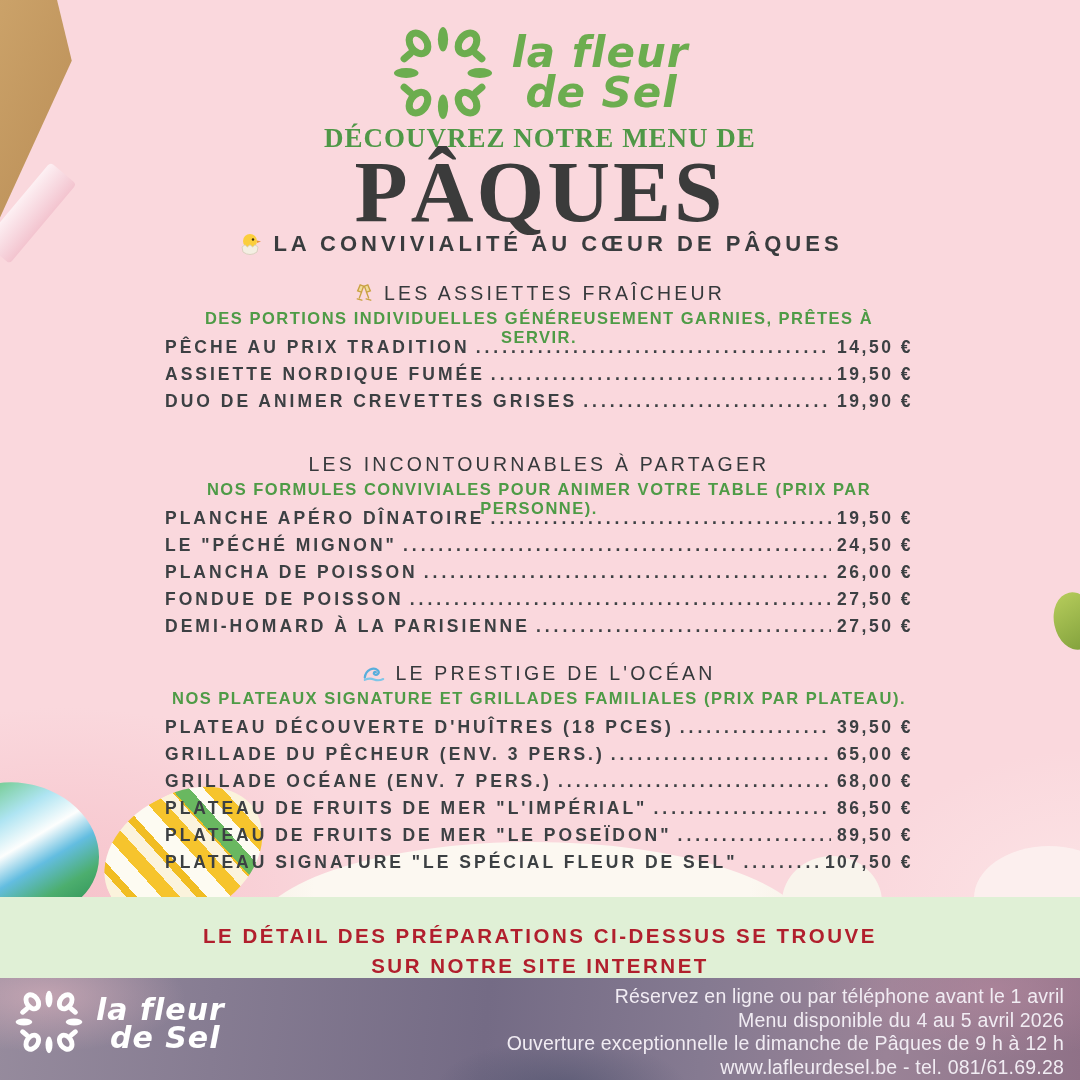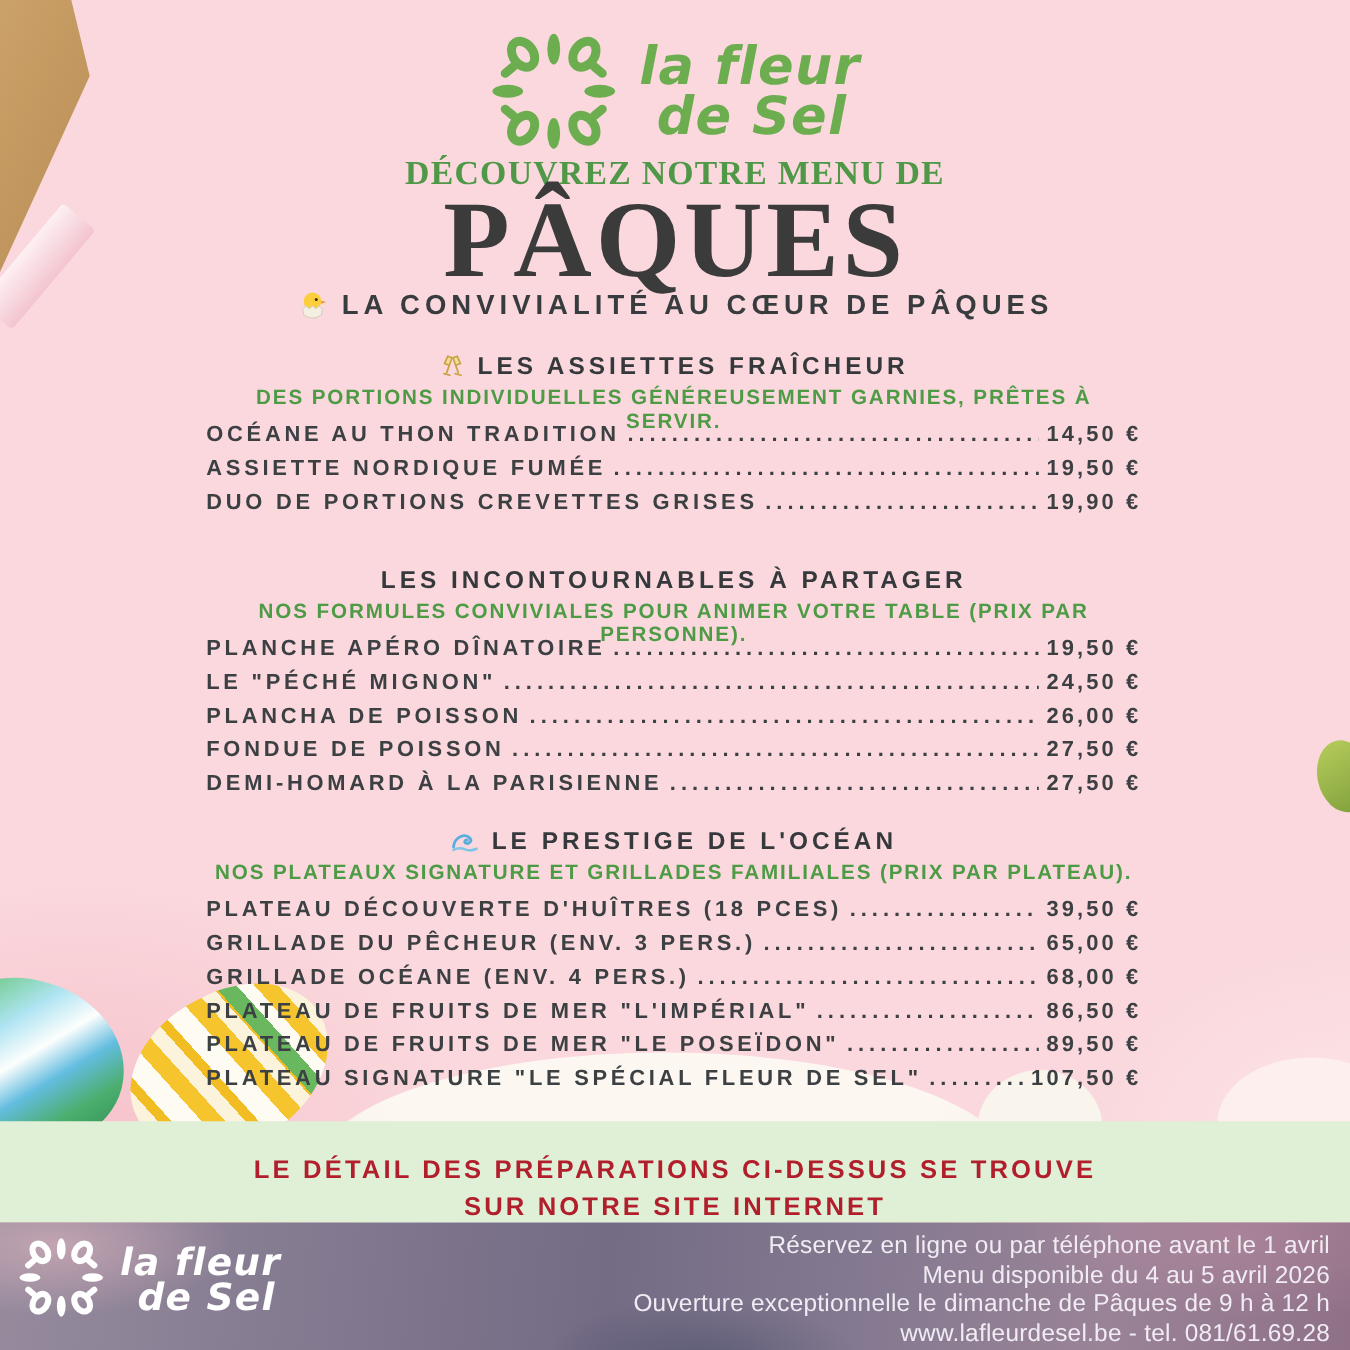--- a/index.html
+++ b/index.html
@@ -64,21 +64,21 @@
     font-family:"Liberation Serif",serif;font-weight:700;font-size:87px;line-height:92px;color:#3b3b3b;letter-spacing:3px;}
   .tagline{position:absolute;left:0;right:0;top:231px;z-index:5;
     display:flex;justify-content:center;align-items:flex-end;gap:10px;
     font-weight:bold;font-size:22px;letter-spacing:4px;color:#393c3e;}
   .tagline .emoji-box{display:flex;align-items:center;}
   
   .menu{position:absolute;left:165px;width:748px;top:281px;z-index:5;color:#3c4043;}
   .menu-section + .menu-section{margin-top:34px;}
   .menu-section:nth-child(3){margin-top:18px;}
   .sec-head{display:flex;justify-content:center;align-items:center;gap:9px;height:24px;
-    font-weight:bold;font-size:19.5px;letter-spacing:3.2px;color:#36393c;}
+    font-weight:normal;font-size:19.5px;letter-spacing:3.2px;color:#36393c;}
   .sec-head .emoji-box{display:flex;align-items:center;}
   .sec-note{margin-top:4px;height:20px;text-align:center;
     font-weight:bold;font-size:16.5px;letter-spacing:1.5px;color:#4e9b46;}
   .sec-items{margin-top:8px;}
   .item{display:flex;align-items:baseline;height:27px;
     font-weight:bold;font-size:17.5px;letter-spacing:3px;color:#3c4043;}
   .item-name{white-space:nowrap;}
   .dots{flex:1 1 auto;min-width:0;overflow:hidden;white-space:nowrap;margin:0 6px;}
   .dots::after{content:"......................................................................";letter-spacing:4px;}
   .item-price{white-space:nowrap;letter-spacing:2.5px;}
@@ -168,34 +168,34 @@
                 <path d="M16 12 L18.5 19" fill="none"></path>
                 <path d="M15.5 20 L21 21.5" fill="none"></path>
               </g>
             </svg>
           </span>
       <span class="sec-title-text">LES ASSIETTES FRAÎCHEUR</span>
     </div>
     <div class="sec-note">DES PORTIONS INDIVIDUELLES GÉNÉREUSEMENT GARNIES, PRÊTES À SERVIR.</div>
     <div class="sec-items">
   <div class="item">
-    <span class="item-name">OCÉANE AU THON TRADITION</span>
+    <span class="item-name">PÊCHE AU PRIX TRADITION</span>
     <span class="dots"></span>
     <span class="item-price">14,50 €</span>
   </div>
 
 
   <div class="item">
     <span class="item-name">ASSIETTE NORDIQUE FUMÉE</span>
     <span class="dots"></span>
     <span class="item-price">19,50 €</span>
   </div>
 
   <div class="item">
-    <span class="item-name">DUO DE PORTIONS CREVETTES GRISES</span>
+    <span class="item-name">DUO DE ANIMER CREVETTES GRISES</span>
     <span class="dots"></span>
     <span class="item-price">19,90 €</span>
   </div>
 </div>
   </section>
 
   <section class="menu-section">
     <div class="sec-head">
 
       <span class="sec-title-text">LES INCONTOURNABLES À PARTAGER</span>
@@ -252,21 +252,21 @@
     <span class="item-price">39,50 €</span>
   </div>
 
   <div class="item">
     <span class="item-name">GRILLADE DU PÊCHEUR (ENV. 3 PERS.)</span>
     <span class="dots"></span>
     <span class="item-price">65,00 €</span>
   </div>
 
   <div class="item">
-    <span class="item-name">GRILLADE OCÉANE (ENV. 4 PERS.)</span>
+    <span class="item-name">GRILLADE OCÉANE (ENV. 7 PERS.)</span>
     <span class="dots"></span>
     <span class="item-price">68,00 €</span>
   </div>
 
   <div class="item">
     <span class="item-name">PLATEAU DE FRUITS DE MER "L'IMPÉRIAL"</span>
     <span class="dots"></span>
     <span class="item-price">86,50 €</span>
   </div>
 

